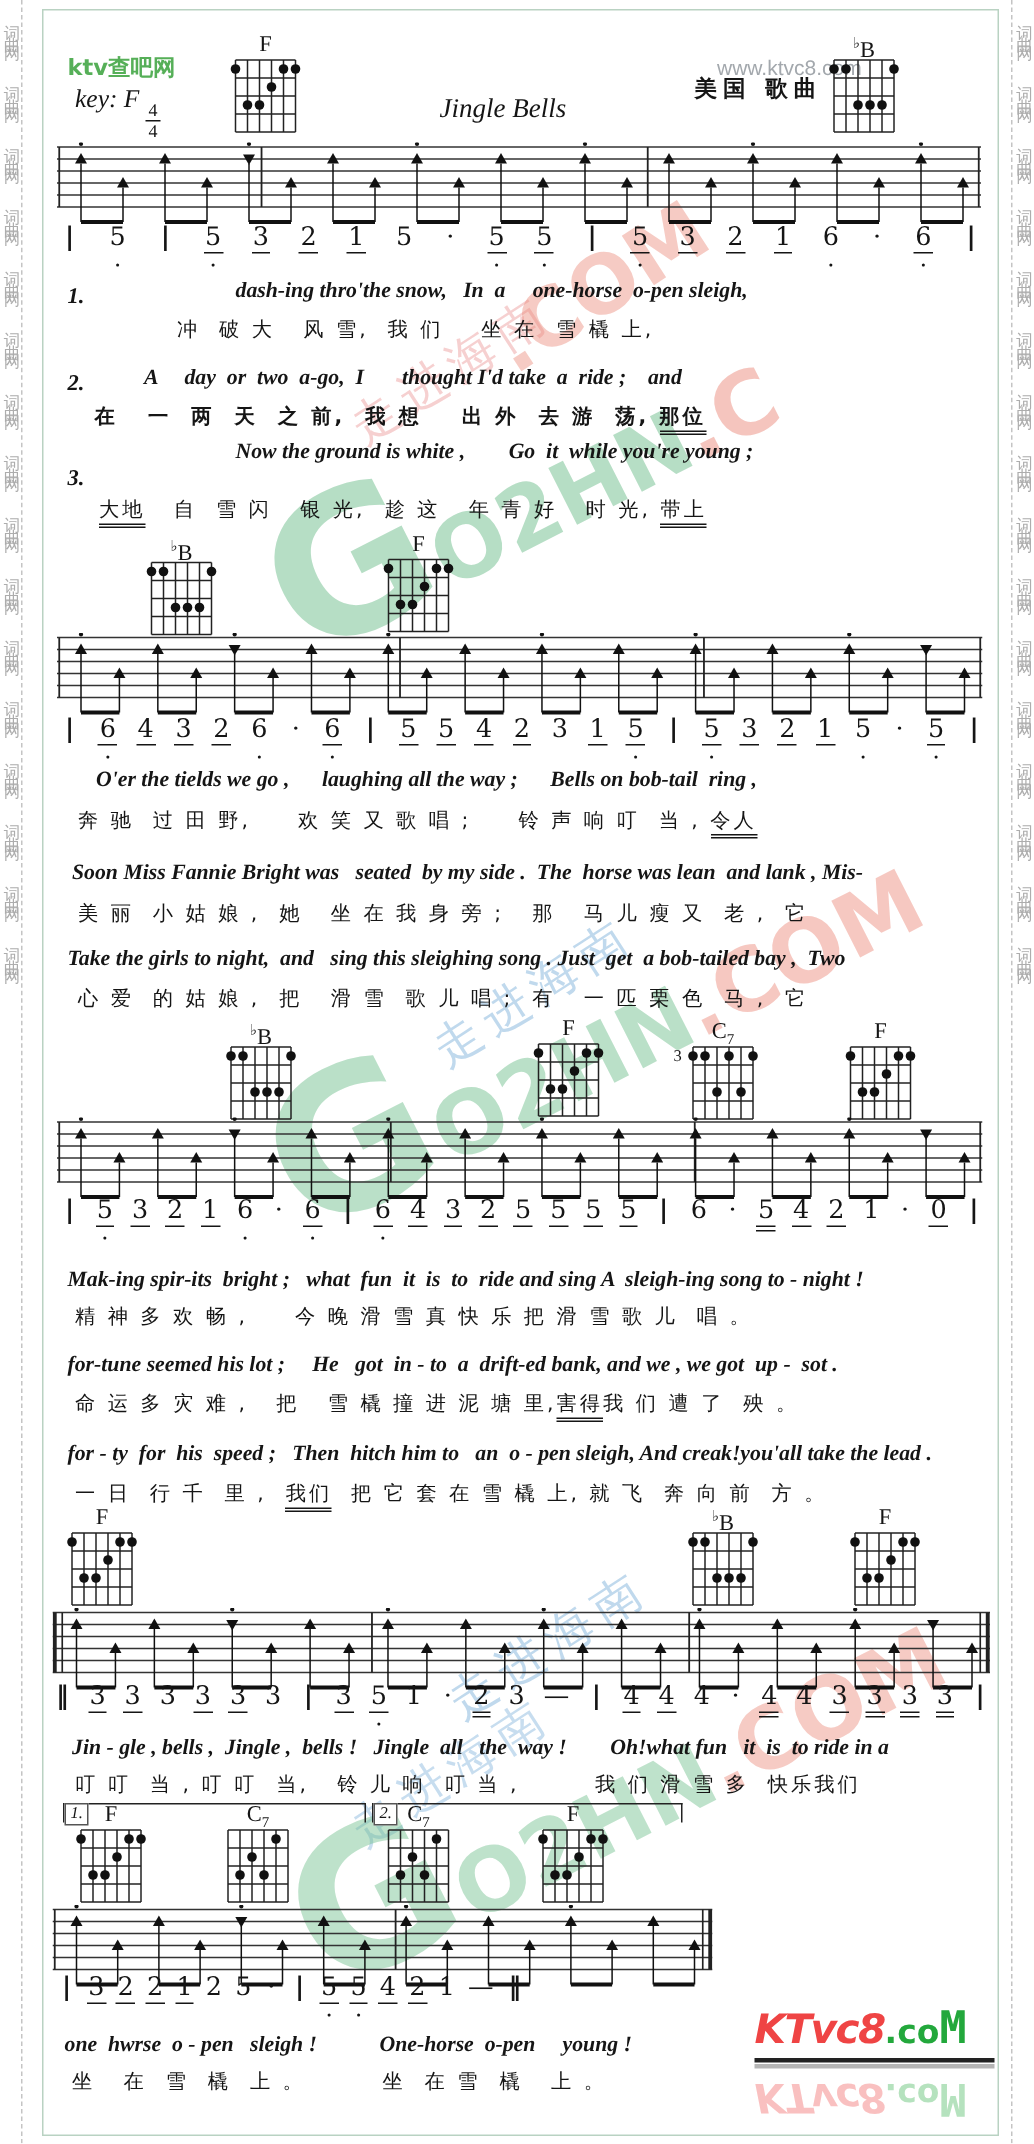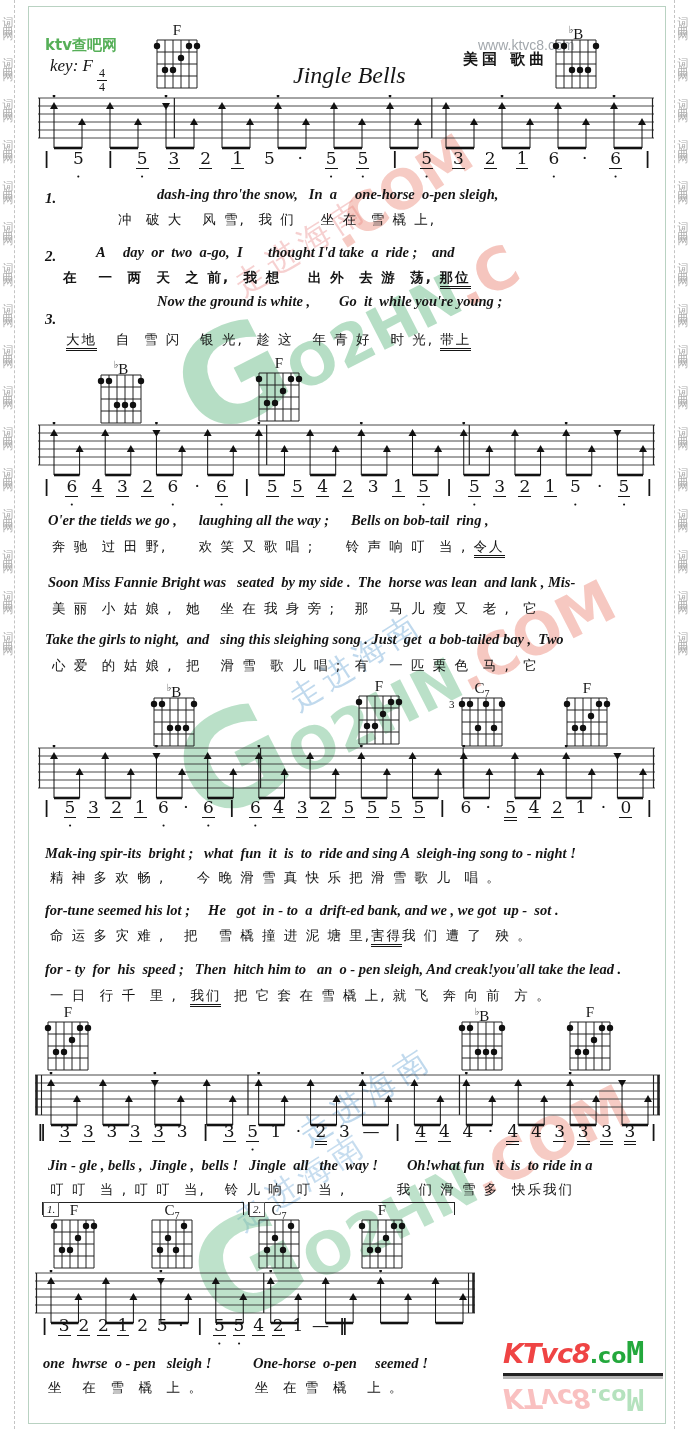--- a/index.html
+++ b/index.html
@@ -16,21 +16,21 @@
                     letter-spacing:7px;line-height:14px;margin-top:8px;white-space:pre;}
   
   .wm-site{position:absolute;left:45px;top:36px;color:#39a23c;font-family:"DejaVu Sans",sans-serif;
            font-size:15px;font-weight:bold;opacity:.85;}
   .keysig{position:absolute;left:50px;top:56px;font-style:italic;font-size:17px;}
   .frac{display:inline-flex;flex-direction:column;align-items:center;font-size:12px;
         line-height:1.05;vertical-align:-6px;margin-left:4px;font-style:normal;}
   .frac .num{border-bottom:1px solid #151515;padding:0 2px;}
   .title{position:absolute;left:248px;top:28px;font-size:25px;font-weight:bold;
          letter-spacing:13px;font-family:"DejaVu Serif",serif;}
-  .subtitle{position:absolute;left:293px;top:62px;font-style:italic;font-size:24px;}
+  .subtitle{position:absolute;left:293px;top:62px;font-style:italic;font-size:18px;}
   .credit{position:absolute;left:463px;top:50px;font-size:15px;font-weight:bold;
           letter-spacing:4px;font-family:"DejaVu Serif",serif;}
   .wm-url{position:absolute;left:478px;top:37px;color:#a3a8ad;font-size:14px;
           font-family:"Liberation Sans",sans-serif;}
   
   .chord{position:absolute;width:48px;text-align:center;}
   .clabel{font-size:15px;font-family:"Liberation Serif",serif;height:16px;line-height:16px;}
   .clabel sup{font-size:10px;}
   .clabel sub{font-size:10px;}
   .chord .pos{position:absolute;left:-9px;top:18px;font-size:11px;}
@@ -892,37 +892,37 @@
       </div>
       <div class="lyr vn" style="left: 45px; top: 190px;"><span>1.</span></div>
       <div class="lyr en" style="left: 157px; top: 186px; text-align: center;"><span>dash-ing thro'the snow,   In  a     one-horse  o-pen sleigh,</span></div>
       <div class="lyr zh" style="left: 118px; top: 211px;"><span>冲  破 大   风 雪,  我 们    坐 在  雪 橇 上,</span></div>
       <div class="lyr vn" style="left: 45px; top: 248px;"><span>2.</span></div>
       <div class="lyr en" style="left: 96px; top: 244px;"><span>A     day  or  two  a-go,  I       thought I'd take  a  ride ;    and</span></div>
       <div class="lyr zh" style="left: 63px; top: 269px; font-weight: bold;"><span>在   一  两  天  之 前,  我 想    出 外  去 游  荡, </span><span class="ul">那位</span></div>
       <div class="lyr vn" style="left: 45px; top: 311px;"><span>3.</span></div>
       <div class="lyr en" style="left: 157px; top: 293px;"><span>Now the ground is white ,        Go  it  while you're young ;</span></div>
       <div class="lyr zh" style="left: 66px; top: 331px;"><span class="ul">大地</span><span>   自  雪 闪   银 光,  趁 这   年 青 好   时 光, </span><span class="ul">带上</span></div>
-      <div class="lyr en" style="left: 48px; top: 512px;"><span>O'er the tields we go ,      laughing all the way ;      Bells on bob-tail  ring ,</span></div>
+      <div class="lyr en" style="left: 64px; top: 512px;"><span>O'er the tields we go ,      laughing all the way ;      Bells on bob-tail  ring ,</span></div>
       <div class="lyr zh" style="left: 52px; top: 538px;"><span>奔 驰  过 田 野,     欢 笑 又 歌 唱 ;     铃 声 响 叮  当 , </span><span class="ul">令人</span></div>
       <div class="lyr en" style="left: 48px; top: 574px;"><span>Soon Miss Fannie Bright was   seated  by my side .  The  horse was lean  and lank , Mis-</span></div>
       <div class="lyr zh" style="left: 52px; top: 600px;"><span>美 丽  小 姑 娘 ,  她   坐 在 我 身 旁 ;   那   马 儿 瘦 又  老 ,  它</span></div>
       <div class="lyr en" style="left: 45px; top: 631px;"><span>Take the girls to night,  and   sing this sleighing song . Just  get  a bob-tailed bay ,  Two</span></div>
       <div class="lyr zh" style="left: 52px; top: 657px;"><span>心 爱  的 姑 娘 ,  把   滑 雪  歌 儿 唱 ;  有   一 匹 栗 色  马 ,  它</span></div>
       <div class="lyr en" style="left: 45px; top: 845px;"><span>Mak-ing spir-its  bright ;   what  fun  it  is  to  ride and sing A  sleigh-ing song to - night !</span></div>
       <div class="lyr zh" style="left: 50px; top: 869px;"><span>精 神 多 欢 畅 ,     今 晚 滑 雪 真 快 乐 把 滑 雪 歌 儿  唱 。</span></div>
       <div class="lyr en" style="left: 45px; top: 902px;"><span>for-tune seemed his lot ;     He   got  in - to  a  drift-ed bank, and we , we got  up -  sot .</span></div>
       <div class="lyr zh" style="left: 50px; top: 927px;"><span>命 运 多 灾 难 ,   把   雪 橇 撞 进 泥 塘 里,</span><span class="ul">害得</span><span>我 们 遭 了  殃 。</span></div>
       <div class="lyr en" style="left: 45px; top: 961px;"><span>for - ty  for  his  speed ;   Then  hitch him to   an  o - pen sleigh, And creak!you'all take the lead .</span></div>
       <div class="lyr zh" style="left: 50px; top: 987px;"><span>一 日  行 千  里 ,  </span><span class="ul">我们</span><span>  把 它 套 在 雪 橇 上, 就 飞  奔 向 前  方 。</span></div>
       <div class="lyr en" style="left: 48px; top: 1157px;"><span>Jin - gle , bells ,  Jingle ,  bells !   Jingle  all   the  way !        Oh!what fun   it  is  to ride in a</span></div>
       <div class="lyr zh" style="left: 50px; top: 1181px;"><span>叮 叮  当 , 叮 叮  当,   铃 儿 响  叮 当 ,        我 们 滑 雪 多  快乐我们</span></div>
       <div class="lyr en" style="left: 43px; top: 1355px;"><span>one  hwrse  o - pen   sleigh !</span></div>
       <div class="lyr zh" style="left: 48px; top: 1379px;"><span>坐   在  雪  橇  上 。</span></div>
-      <div class="lyr en" style="left: 253px; top: 1355px;"><span>One-horse  o-pen     seemed !</span></div>
+      <div class="lyr en" style="left: 253px; top: 1355px;"><span>One-horse  o-pen     young !</span></div>
       <div class="lyr zh" style="left: 255px; top: 1379px;"><span>坐  在 雪  橇   上 。</span></div>
     </div>
 
   <div class="ktvlogo" style="left:503px;top:1340px;">
     <span class="red">KTvc8</span><span class="grn">.co</span><span class="grnM">M</span>
     <div class="bar"></div>
   </div>
   <div class="ktvlogo reflect" style="left:503px;top:1376px;">
     <span class="red">KTvc8</span><span class="grn">.co</span><span class="grnM">M</span>
     <div class="bar"></div>

